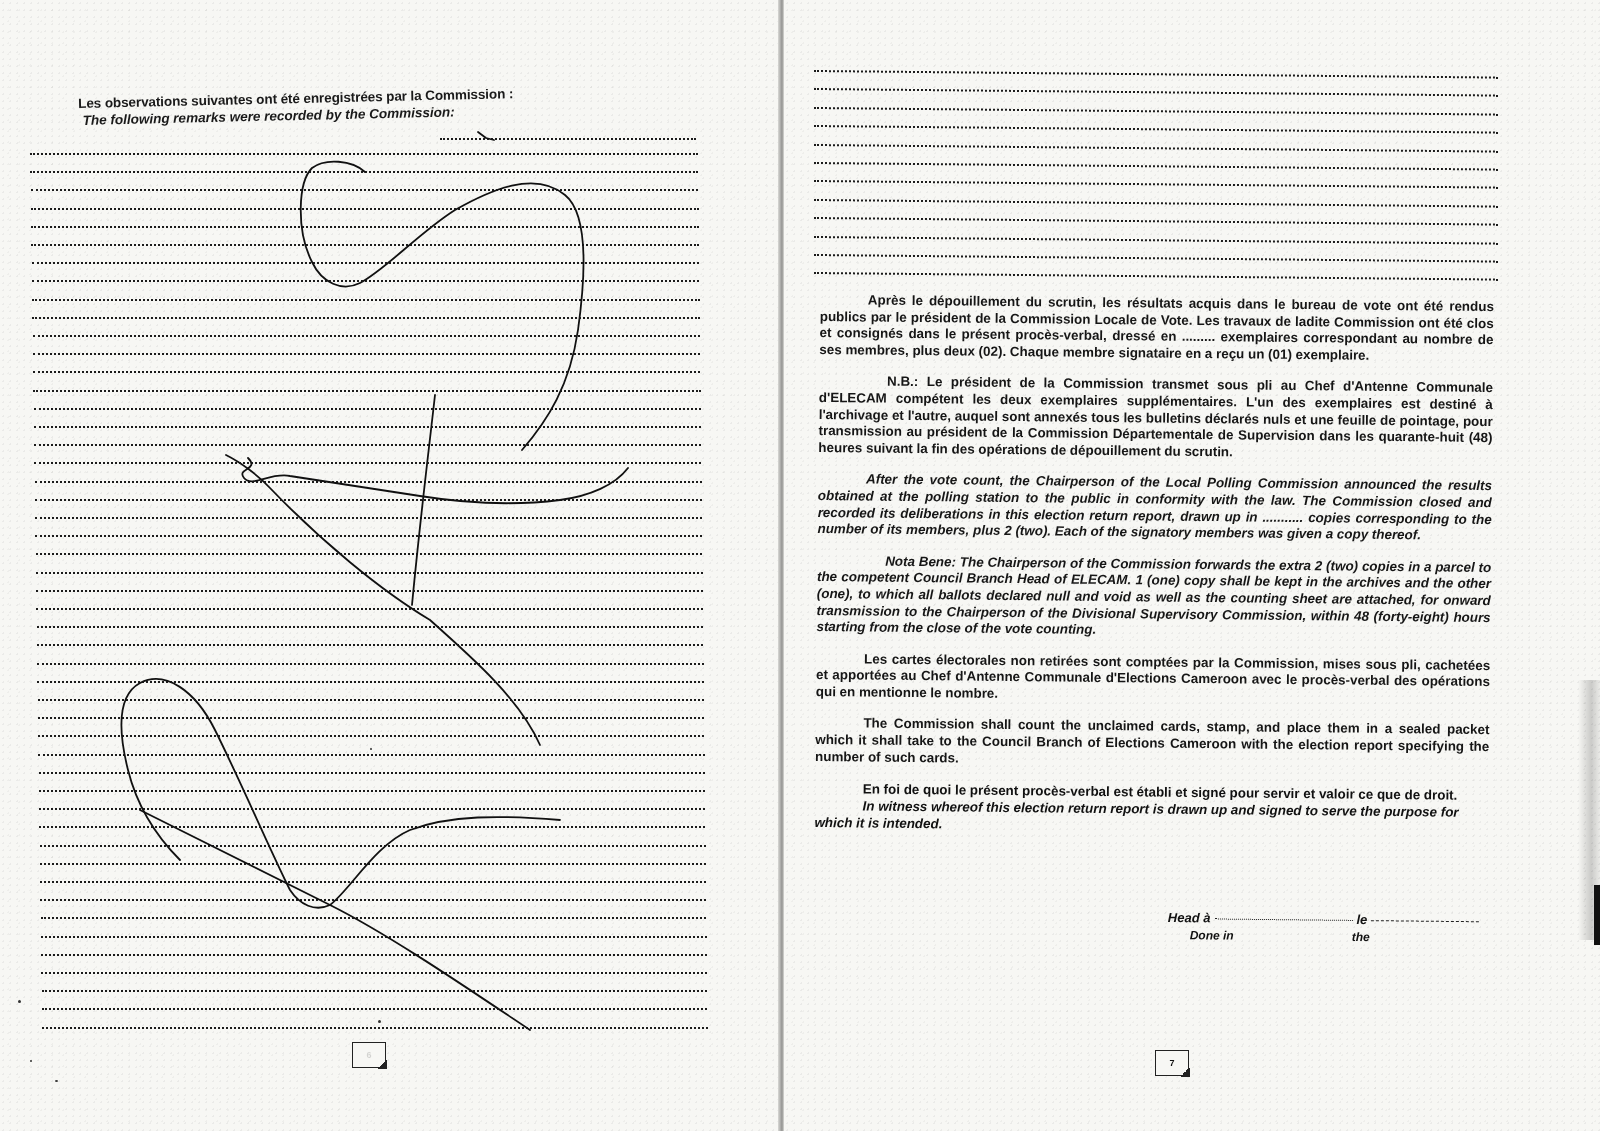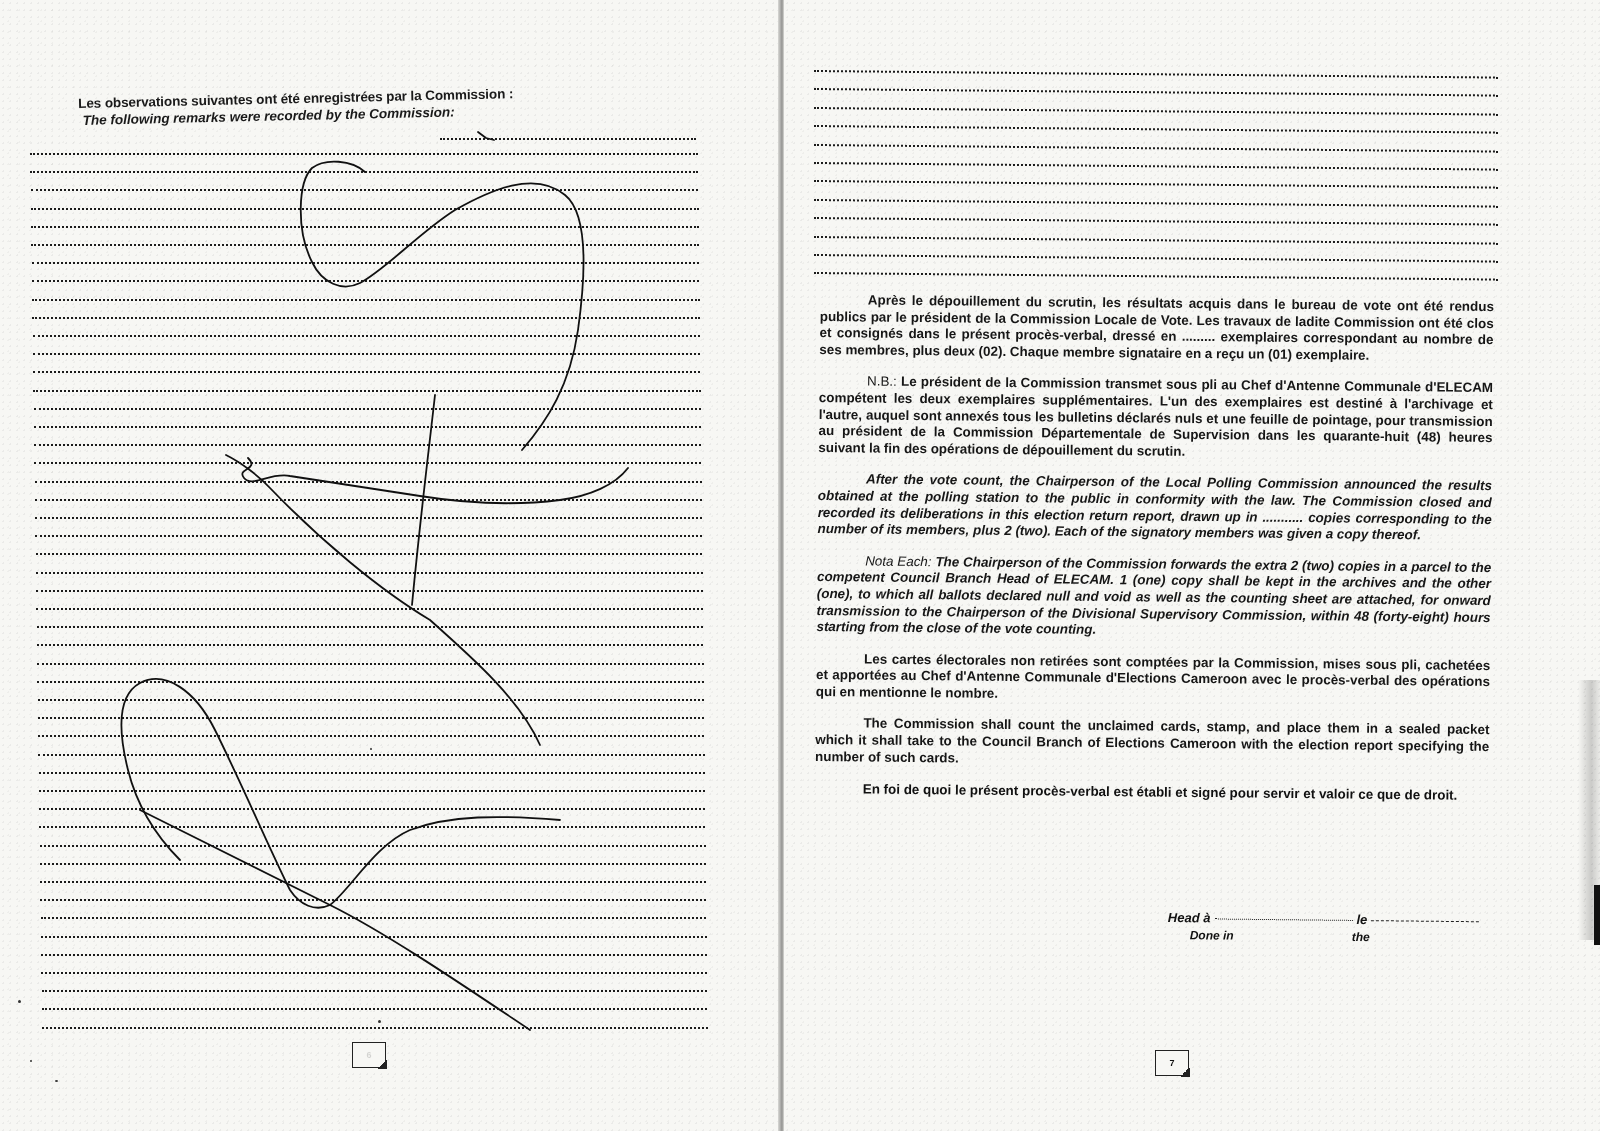--- a/index.html
+++ b/index.html
@@ -79,21 +79,21 @@
     position: absolute; left: 820px; top: 292px; width: 674px;
     transform: rotate(0.6deg); transform-origin: left top;
   }
   .para {
     font-size: 13.4px; line-height: 16.6px; text-align: justify;
     font-weight: bold; color: #161616;
     margin: 0 0 15px 0;
   }
   .para.italic { font-style: italic; }
   .para .indent { display: inline-block; width: 48px; }
-  .para .lead { font-weight: normal; }
+  .para .lead { font-weight: bold; margin-left: 20px; }
   .witness-block { margin-top: 0; }
   .witness-line { font-size: 13.4px; line-height: 17px; font-weight: bold; }
   .witness-line.italic { font-style: italic; }
 
   .signoff {
     position: absolute; left: 1168px; top: 910px; width: 320px;
     transform: rotate(0.6deg); transform-origin: left top;
     font-style: italic; font-weight: bold; font-size: 13px;
   }
   .signoff-row { display: flex; align-items: baseline; }
@@ -230,35 +230,35 @@
       <span class="indent"></span><span>Après le dépouillement du scrutin, les résultats acquis dans le bureau de vote ont été rendus publics par le président de la Commission Locale de Vote. Les travaux de ladite Commission ont été clos et consignés dans le présent procès-verbal, dressé en ......... exemplaires correspondant au nombre de ses membres, plus deux (02). Chaque membre signataire en a reçu un (01) exemplaire.</span>
     </p>
     <p class="para">
       <span class="indent"></span><span class="lead">N.B.:</span>
       <span>Le président de la Commission transmet sous pli au Chef d'Antenne Communale d'ELECAM compétent les deux exemplaires supplémentaires. L'un des exemplaires est destiné à l'archivage et l'autre, auquel sont annexés tous les bulletins déclarés nuls et une feuille de pointage, pour transmission au président de la Commission Départementale de Supervision dans les quarante-huit (48) heures suivant la fin des opérations de dépouillement du scrutin.</span>
     </p>
     <p class="para italic">
       <span class="indent"></span><span>After the vote count, the Chairperson of the Local Polling Commission announced the results obtained at the polling station to the public in conformity with the law. The Commission closed and recorded its deliberations in this election return report, drawn up in ........... copies corresponding to the number of its members, plus 2 (two). Each of the signatory members was given a copy thereof.</span>
     </p>
     <p class="para italic">
-      <span class="indent"></span><span class="lead">Nota Each:</span>
+      <span class="indent"></span><span class="lead">Nota Bene:</span>
       <span>The Chairperson of the Commission forwards the extra 2 (two) copies in a parcel to the competent Council Branch Head of ELECAM. 1 (one) copy shall be kept in the archives and the other (one), to which all ballots declared null and void as well as the counting sheet are attached, for onward transmission to the Chairperson of the Divisional Supervisory Commission, within 48 (forty-eight) hours starting from the close of the vote counting.</span>
     </p>
     <p class="para">
       <span class="indent"></span><span>Les cartes électorales non retirées sont comptées par la Commission, mises sous pli, cachetées et apportées au Chef d'Antenne Communale d'Elections Cameroon avec le procès-verbal des opérations qui en mentionne le nombre.</span>
     </p>
     <p class="para">
       <span class="indent"></span><span>The Commission shall count the unclaimed cards, stamp, and place them in a sealed packet which it shall take to the Council Branch of Elections Cameroon with the election report specifying the number of such cards.</span>
     </p>
     <div class="witness-block">
       <div class="witness-line">
         <span class="indent" style="display:inline-block;width:48px;"></span><span>En foi de quoi le présent procès-verbal est établi et signé pour servir et valoir ce que de droit.</span>
       </div>
       <div class="witness-line italic">
-        <span class="indent" style="display:inline-block;width:48px;"></span>
+        <span class="indent" style="display:inline-block;width:48px;"></span><span>In witness whereof this election return report is drawn up and signed to serve the purpose for which it is intended.</span>
       </div>
     </div>
   </div>
 
   <div class="signoff">
     <div class="signoff-row">
       <span class="signoff-label">Head à</span>
       <span class="signoff-dots"></span>
       <span class="signoff-label">le</span>
       <span class="signoff-line"></span>

